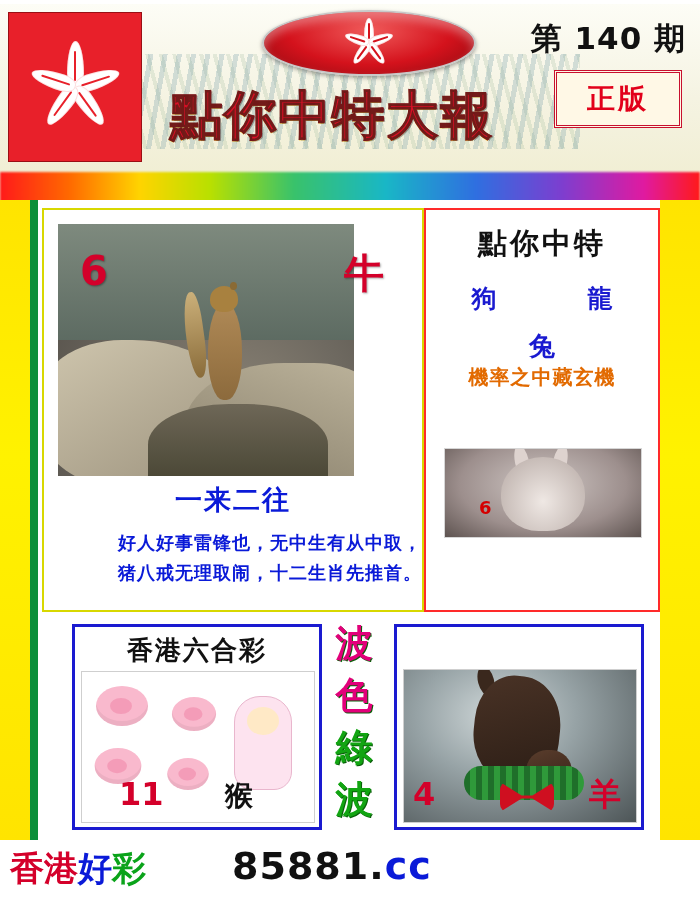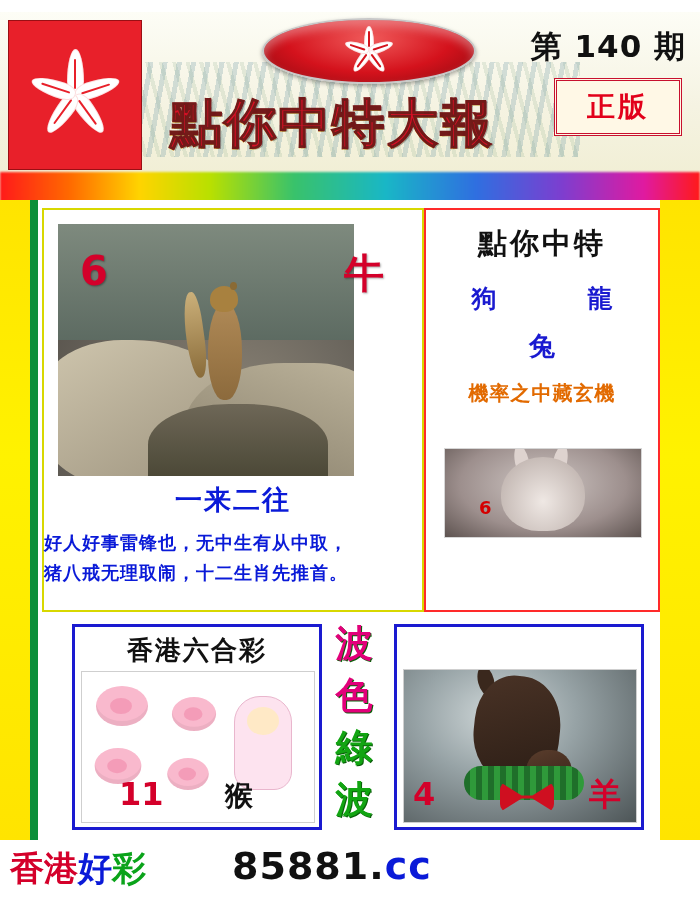--- a/index.html
+++ b/index.html
@@ -6,21 +6,21 @@
   body{
     width:700px;height:900px;overflow:hidden;
     font-family:"DejaVu Sans", sans-serif;
     background:#ffffff;
     position:relative;
   }
   .page{position:absolute;inset:0;background:#fff;}
 
   
   .header{
-    position:absolute;left:0;top:12px;width:700px;height:208px;
+    position:absolute;left:0;top:4px;width:700px;height:208px;
     background:
       linear-gradient(180deg,#fdfdf6 0%,#f5f3e2 45%,#efeccd 100%);
     overflow:hidden;
     text-align:right;
   }
   .header-wave{
     position:absolute;left:120px;top:50px;width:460px;height:95px;
     background:
       repeating-linear-gradient(100deg, rgba(120,160,170,.30) 0 5px, rgba(255,255,255,0) 5px 14px),
       repeating-linear-gradient(255deg, rgba(150,180,150,.22) 0 4px, rgba(255,255,255,0) 4px 13px);
@@ -150,21 +150,21 @@
   .zodiac-niu{
     position:absolute;left:300px;top:36px;
     font-size:40px;font-weight:bold;color:#d4002a;
     text-shadow:1px 1px 2px rgba(0,0,0,.35);
   }
   .slogan{
     position:absolute;left:0;top:272px;width:378px;text-align:center;
     font-size:27px;font-weight:bold;color:#0a1ad8;letter-spacing:2px;
   }
   .verse{
-    position:absolute;left:0;top:318px;width:378px;text-align:left;
+    position:absolute;left:0;top:318px;width:378px;text-align:right;
     font-size:18px;font-weight:bold;color:#0a1ad8;line-height:30px;
     letter-spacing:1px;
   }
 
   
   .panel-right{
     position:absolute;left:424px;top:8px;width:232px;height:400px;
     border:2px solid #ff2a2a;background:#ffffff;
   }
   .pr-title{
@@ -172,21 +172,21 @@
     letter-spacing:3px;margin-top:14px;
   }
   .pr-row{
     display:flex;justify-content:space-around;margin-top:18px;
     font-size:25px;font-weight:bold;color:#1a1ad0;
   }
   .pr-single{
     text-align:center;margin-top:14px;font-size:26px;font-weight:bold;color:#1a1ad0;
   }
   .pr-sub{
-    text-align:center;margin-top:16px;font-size:20px;font-weight:bold;color:#e26a00;
+    text-align:center;font-size:20px;font-weight:bold;color:#e26a00;
     letter-spacing:1px;
   }
   .pr-photo{
     position:absolute;left:18px;top:238px;width:196px;height:88px;
     background:radial-gradient(ellipse at 50% 40%, #cfc7c4 0%, #9d8f8d 60%, #5e5350 100%);
     overflow:hidden;border:1px solid #d6d6d6;
   }
   .pr-photo .rabbit{
     position:absolute;left:56px;top:8px;width:84px;height:74px;
     background:radial-gradient(ellipse at 50% 60%, #efe8e4, #b6a9a4);

